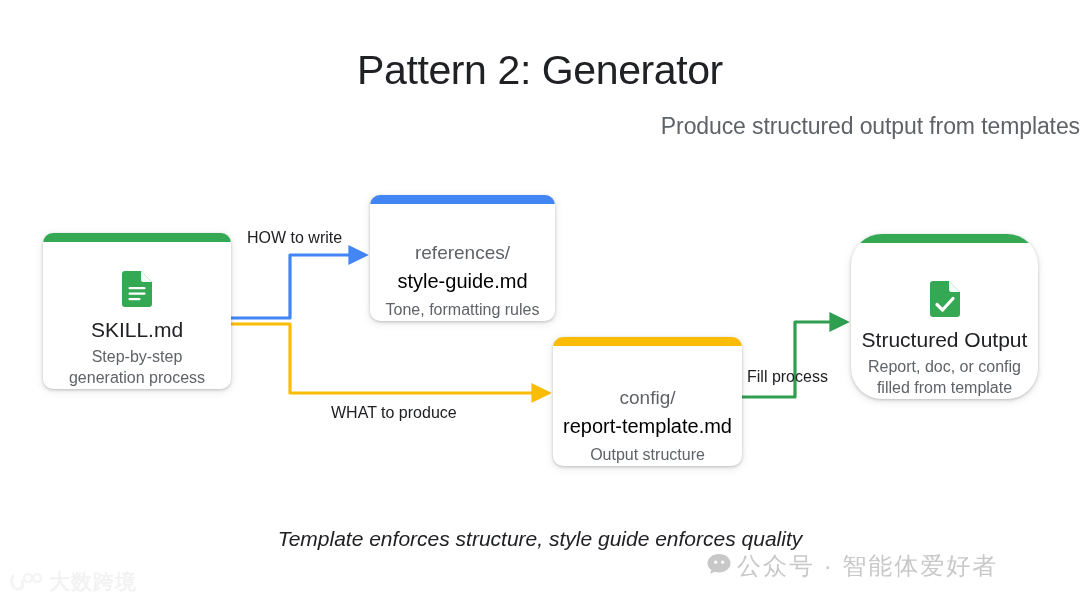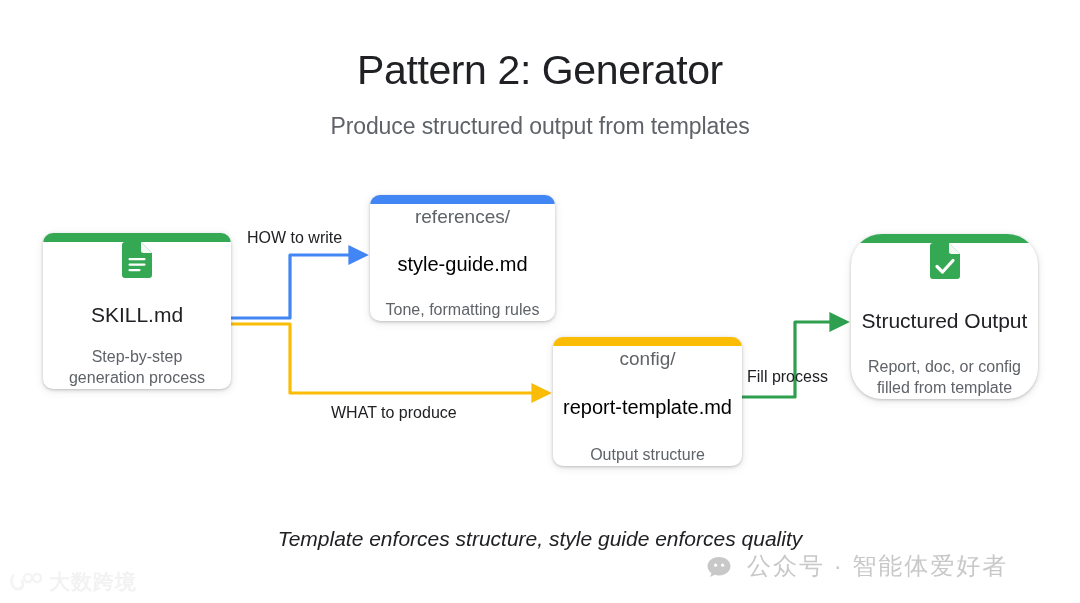--- a/index.html
+++ b/index.html
@@ -32,21 +32,21 @@
     font-weight: 400;
     color: #202124;
     letter-spacing: -0.4px;
     line-height: 1.1;
     white-space: nowrap;
   }
   .subtitle {
     position: absolute;
     left: 0; top: 113px;
     width: 1080px;
-    text-align: center;
+    text-align: right;
     font-size: 23px;
     font-weight: 400;
     color: #5f6368;
     letter-spacing: -0.1px;
     line-height: 1.2;
     white-space: nowrap;
   }
 
   
   .card {
@@ -65,21 +65,21 @@
     height: 9px;
   }
   .card-body {
     position: absolute;
     left: 0; top: 9px;
     width: 100%;
     height: calc(100% - 9px);
     display: flex;
     flex-direction: column;
     align-items: center;
-    justify-content: space-between;
+    justify-content: flex-end;
     padding: 0 0;
     box-sizing: border-box;
   }
   .doc-icon {
     width: 30px;
     height: 36px;
     margin-bottom: 9px;
     display: block;
   }
   .card-path {
@@ -162,22 +162,21 @@
     font-size: 21px;
     color: #e9e9e9;
     letter-spacing: 1px;
     font-weight: 700;
     white-space: nowrap;
   }
   .wm-right {
     position: absolute;
     left: 707px; top: 550px;
     display: flex;
-    align-items: flex-end;
-    gap: 10px;
+    align-items: center;
     z-index: 7;
   }
   .wm-right-text {
     font-size: 24px;
     color: #c8c8c8;
     letter-spacing: 2px;
     white-space: nowrap;
   }
 </style>
 </head>

